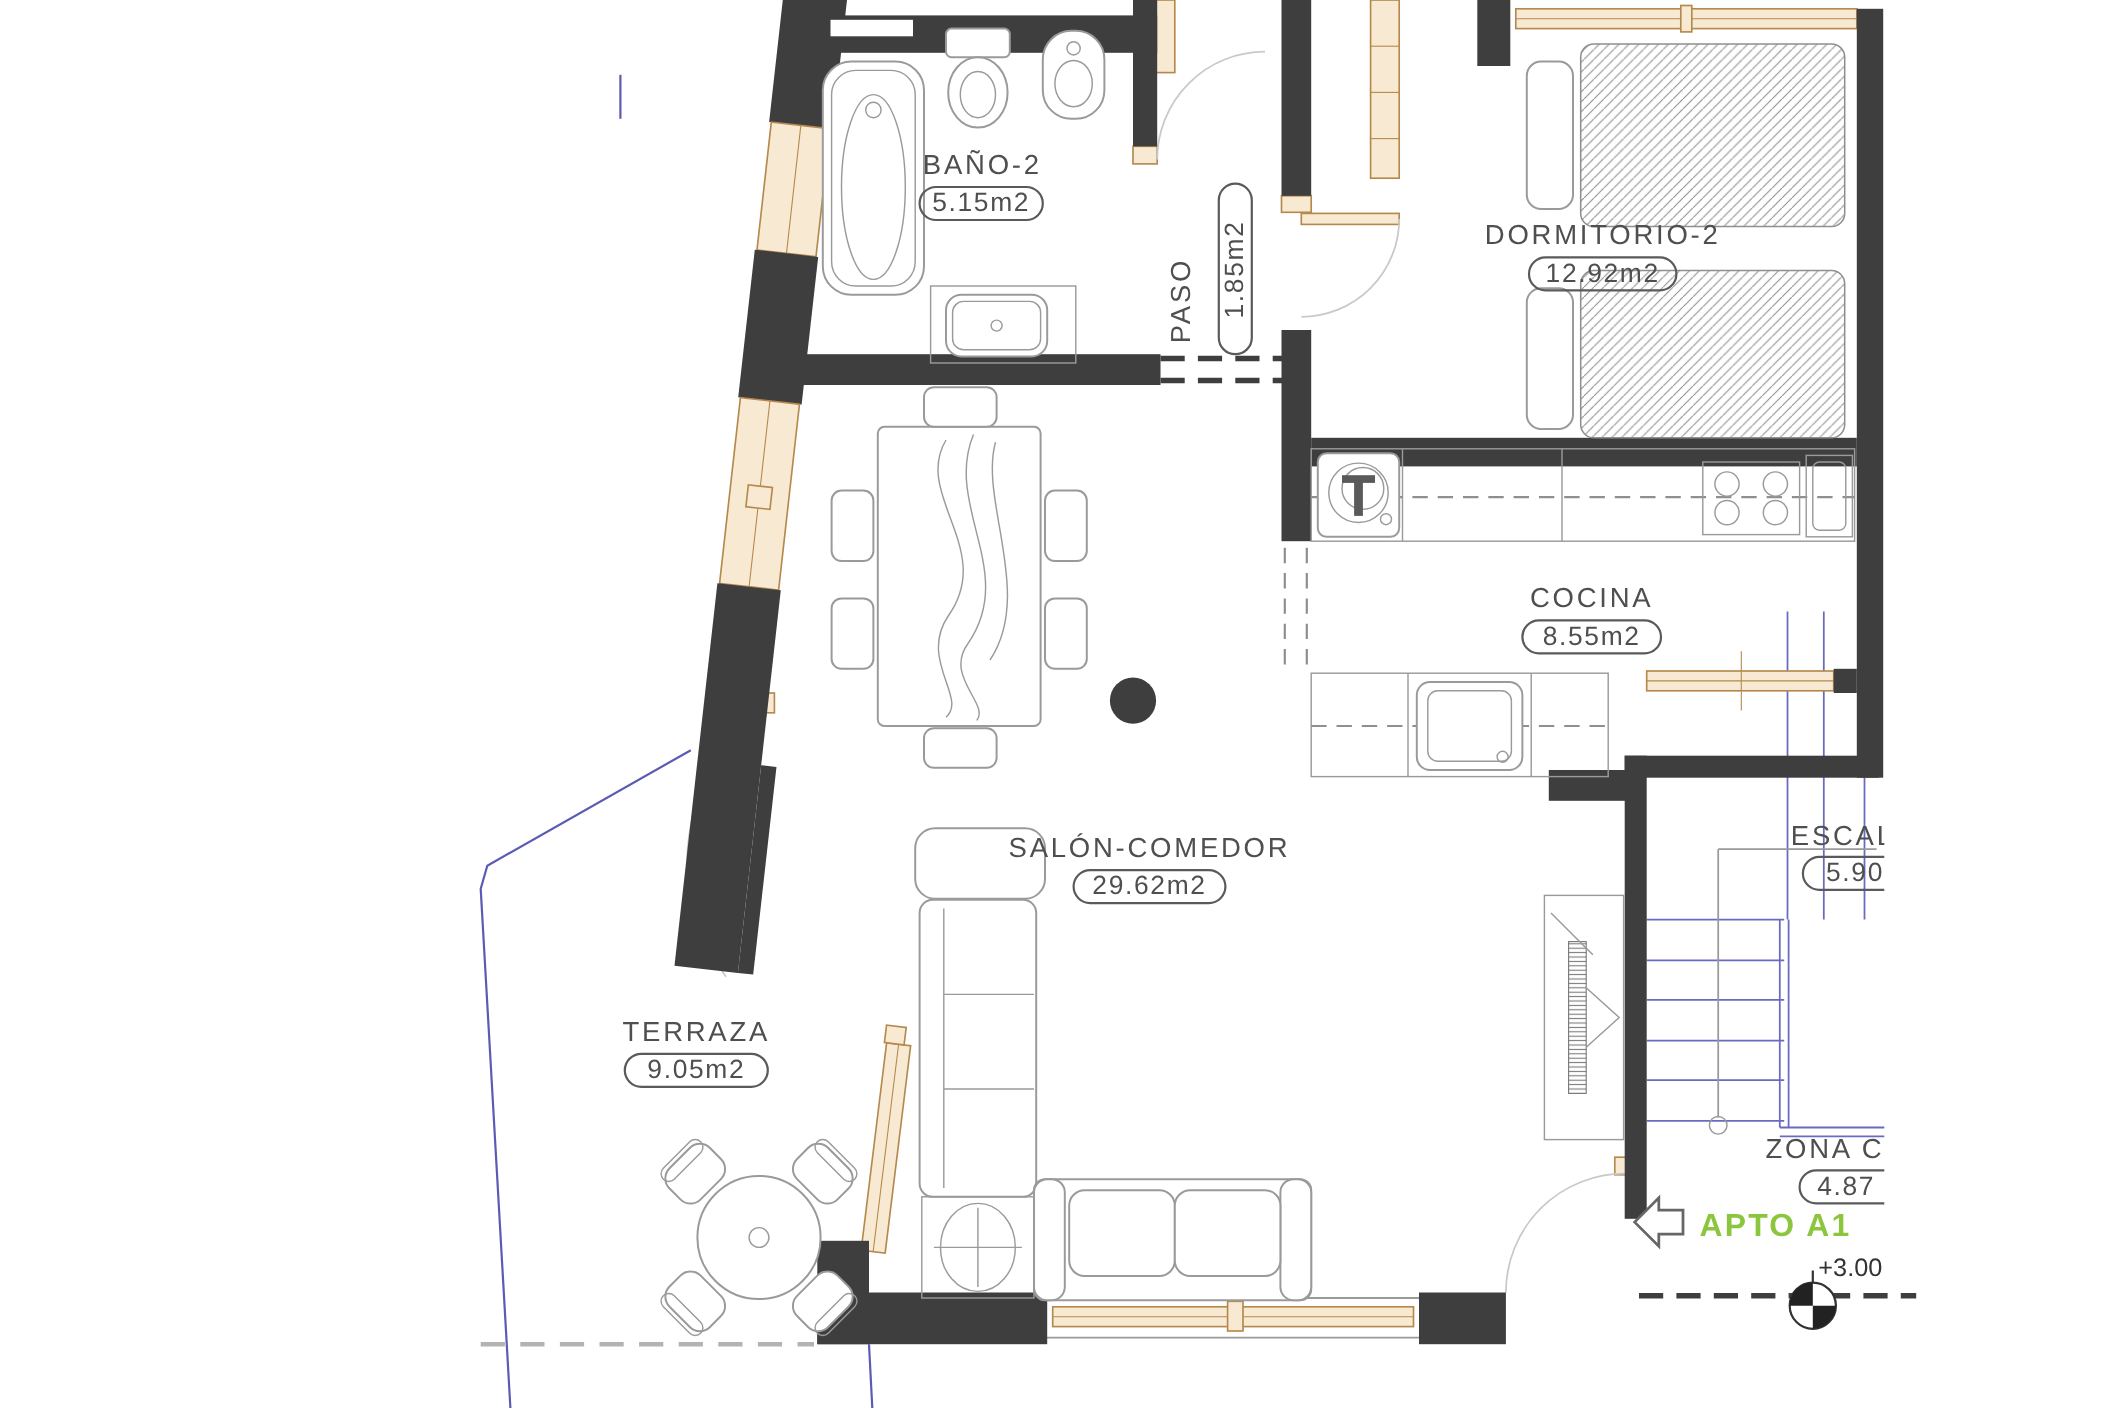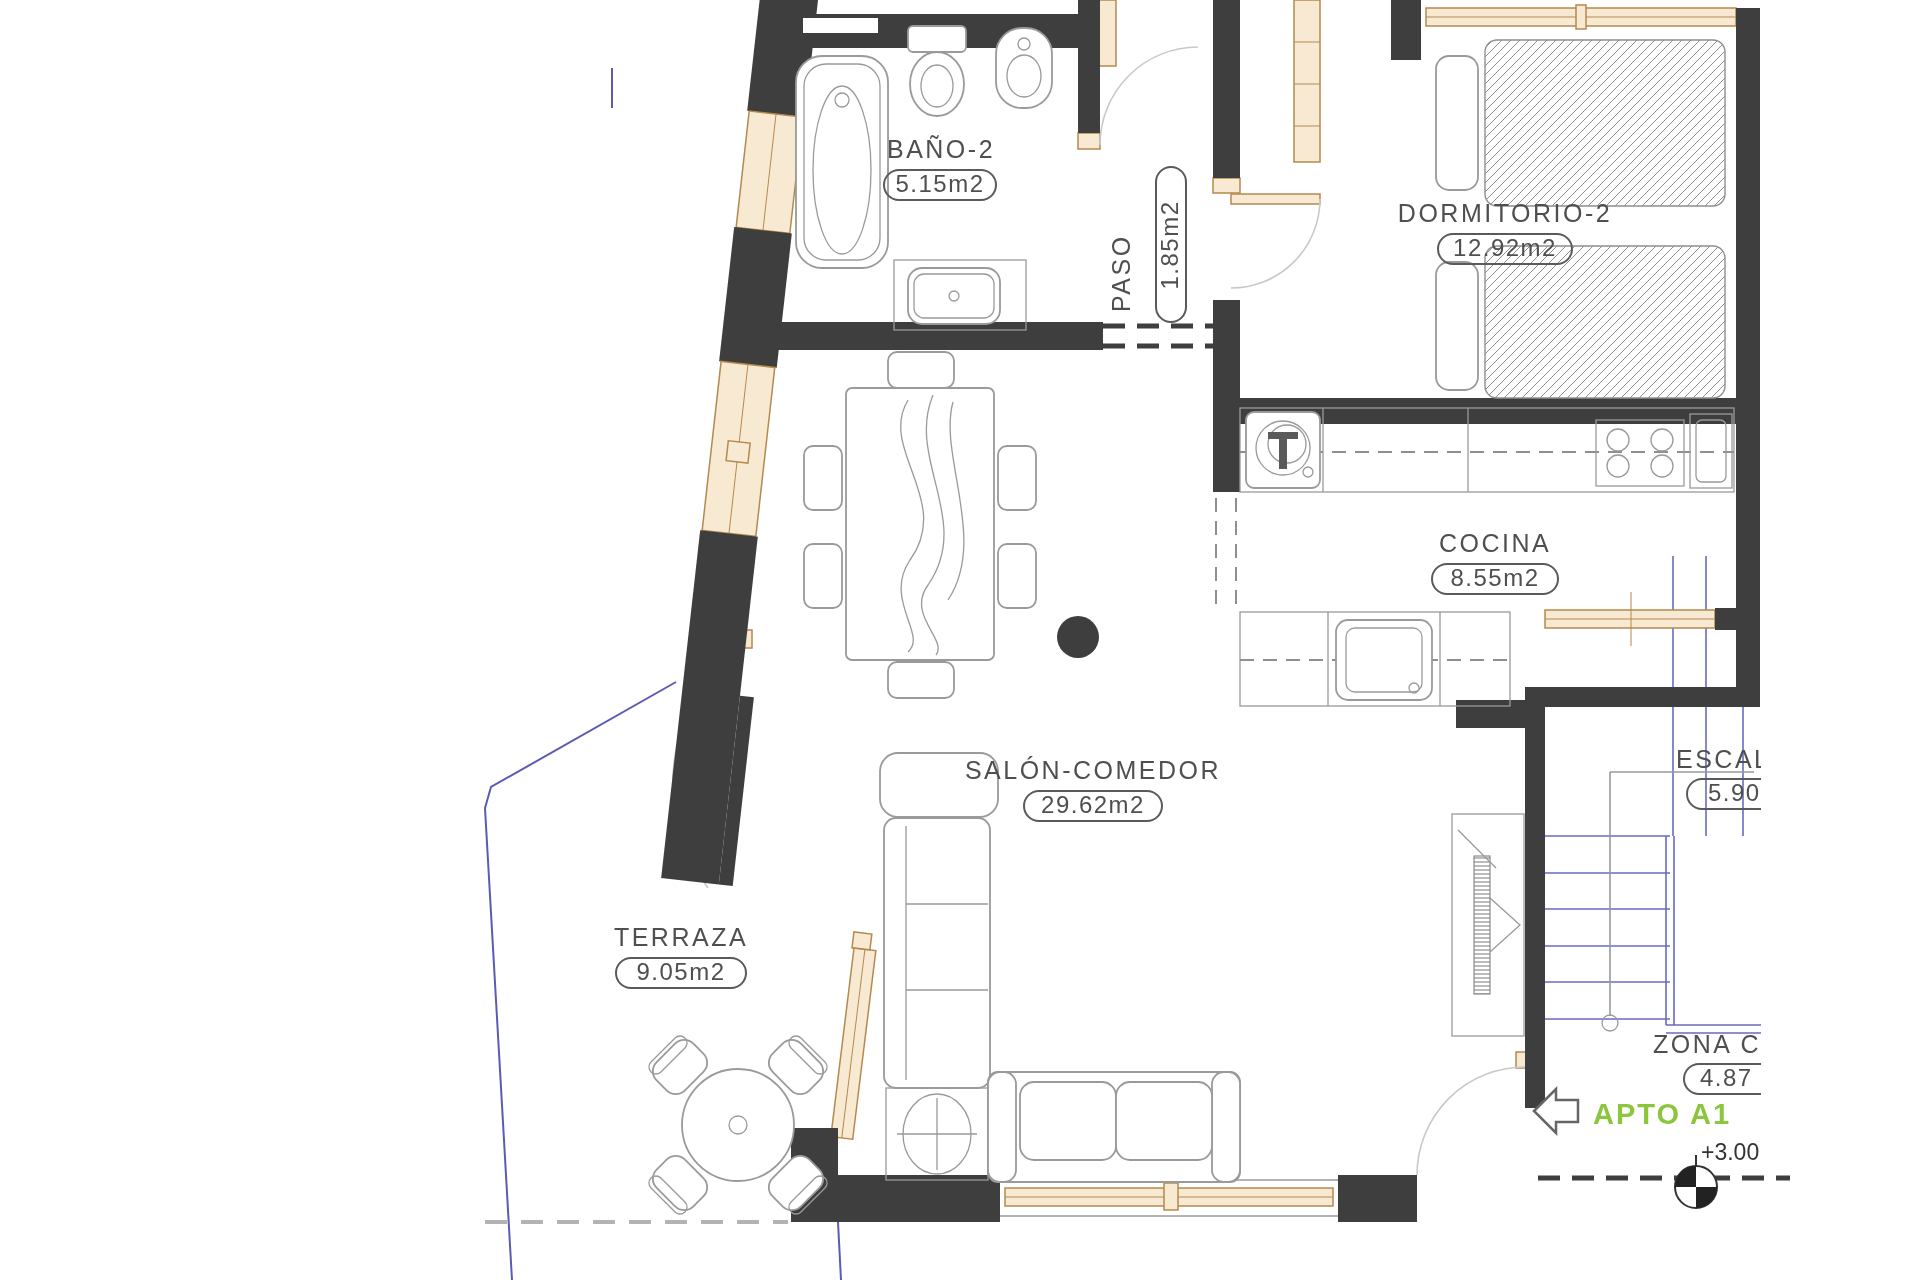--- a/index.html
+++ b/index.html
@@ -1,17 +1,17 @@
 <!DOCTYPE html>
 <html><head>
 <meta charset="utf-8">
 <style>
   html,body{margin:0;padding:0;background:#ffffff;}
   .stage{position:relative;width:1860px;height:1280px;background:#ffffff;overflow:hidden;
-         font-family:"Liberation Sans",sans-serif;margin-left:48px;}
+         font-family:"Liberation Sans",sans-serif;}
   svg{display:block;}
   text{font-family:"Liberation Sans",sans-serif;}
   .rlabel{font-size:25px;fill:#4f4f4f;letter-spacing:2.5px;}
   .ptext{font-size:24px;fill:#4f4f4f;letter-spacing:1.5px;}
   .pill{fill:none;stroke:#5a5a5a;stroke-width:2px;}
   .wall{fill:#3e3e3e;stroke:none;}
   .wood{fill:#f8ead2;stroke:#b5894e;stroke-width:1.5px;}
   .woodline{stroke:#b5894e;stroke-width:1px;fill:none;}
   .furn{fill:#ffffff;stroke:#9a9a9a;stroke-width:1.8px;}
   .furnthin{fill:none;stroke:#9a9a9a;stroke-width:1.3px;}

